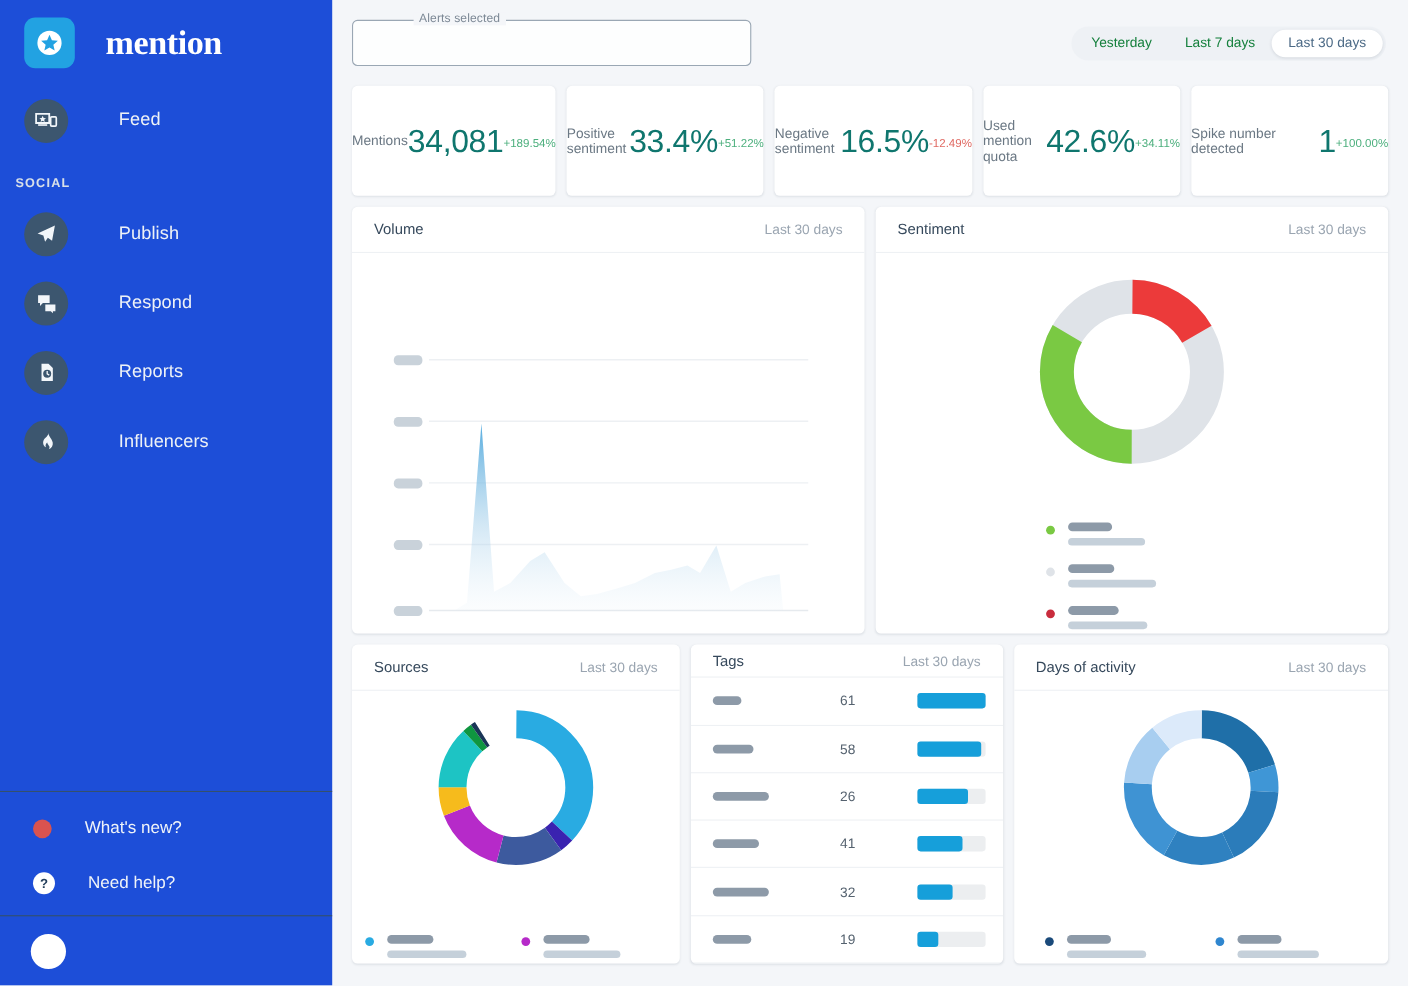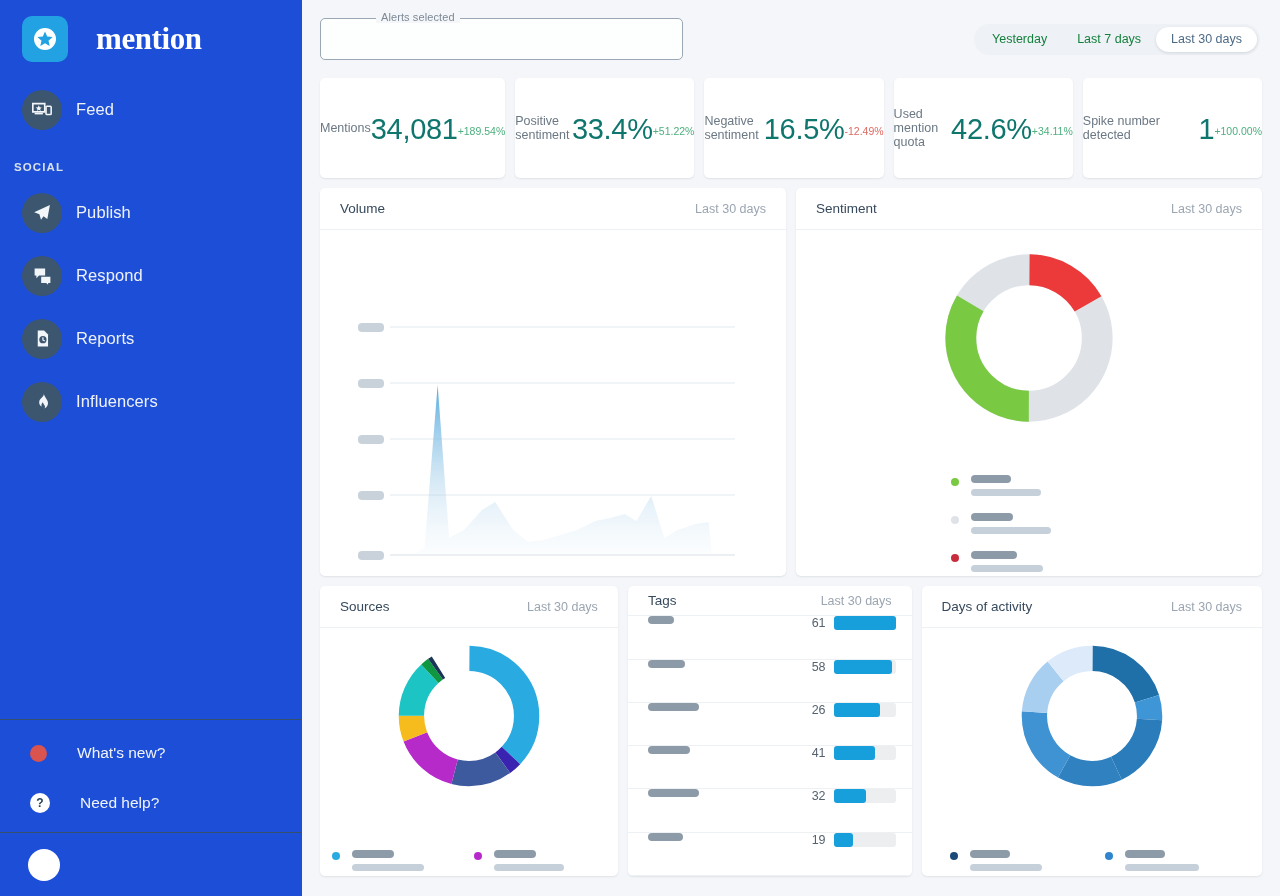--- a/index.html
+++ b/index.html
@@ -37,21 +37,21 @@
   .nav-item {
     display: flex; align-items: center; height: 63px; padding-left: 22px;
     cursor: pointer; text-decoration: none;
   }
   .nav-icon {
     width: 40px; height: 40px; border-radius: 50%;
     background: #3c566f; display: flex; align-items: center; justify-content: center;
     flex: none;
   }
   .nav-label {
-    margin-left: 14px; color: #eef2f6; font-size: 16.5px; letter-spacing: .1px;
+    margin-left: 46px; color: #eef2f6; font-size: 16.5px; letter-spacing: .1px;
   }
   .nav-section {
     color: #d8e0e8; font-size: 11.5px; font-weight: 700;
     letter-spacing: 1.1px; padding: 20px 0 8px 14px;
   }
   .sidebar-spacer { flex: 1 1 auto; }
   .sidebar-bottom { border-top: 1px solid #34506c; padding: 8px 0 4px 0; }
   .mini-item { display: flex; align-items: center; height: 50px; padding-left: 30px; cursor: pointer; }
   .dot-red { width: 17px; height: 17px; border-radius: 50%; background: #d9534f; flex: none; }
   .dot-help {
@@ -139,22 +139,22 @@
   .vol-axis .pill { position: absolute; width: 26px; height: 9px; }
 
   
   .legend { display: flex; flex-wrap: wrap; }
   .lg-item { display: flex; align-items: flex-start; }
   .lg-dot { border-radius: 50%; flex: none; }
   .lg-lines { margin-left: 12px; }
 
   
   .tag-row {
-    display: flex; align-items: flex-start; height: 43.3px;
-    border-bottom: 1px solid #eef1f4; padding: 0 16px 0 20px;
+    display: flex; align-items: center; height: 43.3px;
+    border-bottom: 1px solid #eef1f4; padding: 0 16px 0 20px; gap: 48px;
   }
   .tag-name { flex: 1; }
   .tag-count { font-size: 12.5px; color: #55626f; width: 26px; text-align: right; margin-right: 8px; }
   .tag-track { width: 62px; height: 14px; border-radius: 3px; background: #eceef0; position: relative; }
   .tag-fill { height: 14px; border-radius: 3px; background: #169fda; }
 </style>
 </head>
 <body>
 
 <div class="app">

